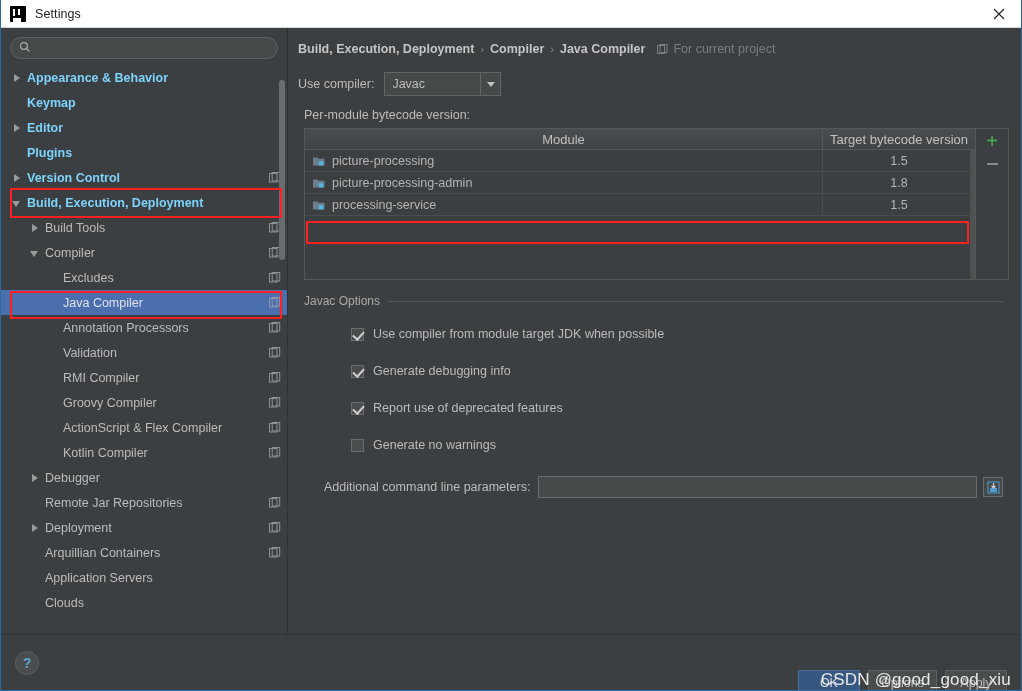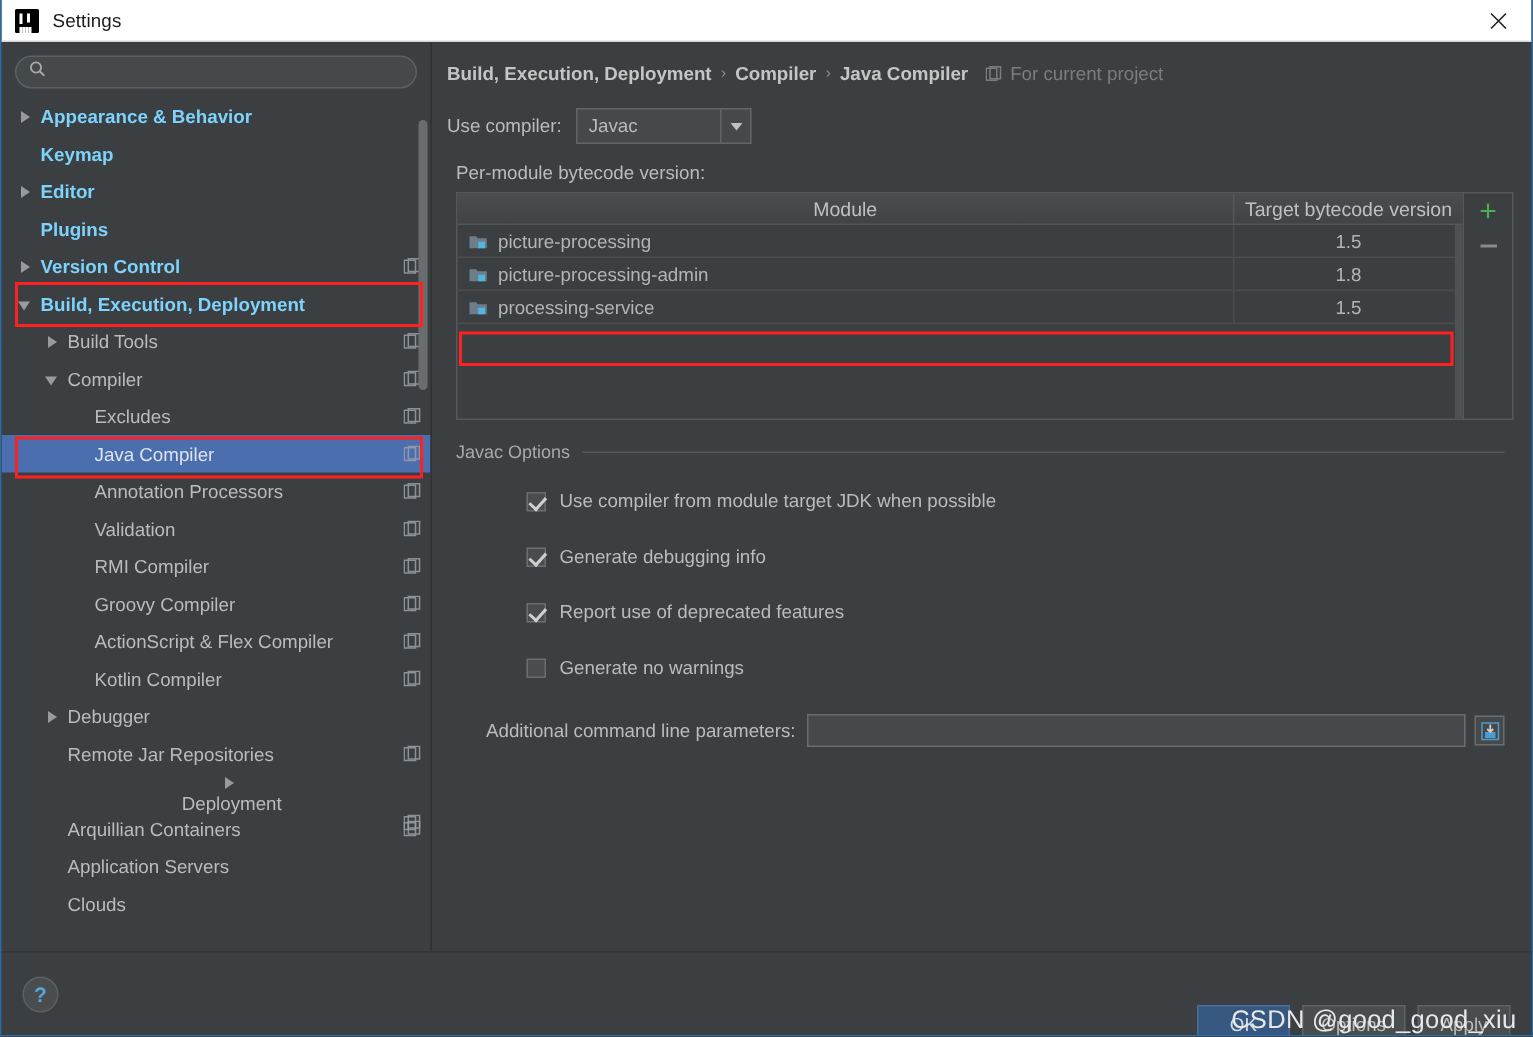--- a/index.html
+++ b/index.html
@@ -629,21 +629,21 @@
           <div class="tree-item" style="padding-left: 27px;">
             <span class="arrow"></span>
             <span class="tree-label">Remote Jar Repositories</span>
             <span style="margin-left: auto; display: flex;">
               <svg class="proj-icon" viewBox="0 0 12 12">
                 <rect x="0.5" y="1.5" width="7.5" height="8.5" stroke="#9aa0a6" fill="none" stroke-width="1"></rect>
                 <rect x="3.2" y="0.5" width="7.5" height="8.5" stroke="#9aa0a6" fill="none" stroke-width="1"></rect>
               </svg>
             </span>
           </div>
-          <div class="tree-item" style="padding-left: 27px; flex-direction: column;">
+          <div class="tree-item" style="padding-left: 27px;">
             <span class="arrow right"></span>
             <span class="tree-label">Deployment</span>
             <span style="margin-left: auto; display: flex;">
               <svg class="proj-icon" viewBox="0 0 12 12">
                 <rect x="0.5" y="1.5" width="7.5" height="8.5" stroke="#9aa0a6" fill="none" stroke-width="1"></rect>
                 <rect x="3.2" y="0.5" width="7.5" height="8.5" stroke="#9aa0a6" fill="none" stroke-width="1"></rect>
               </svg>
             </span>
           </div>
           <div class="tree-item" style="padding-left: 27px;">

